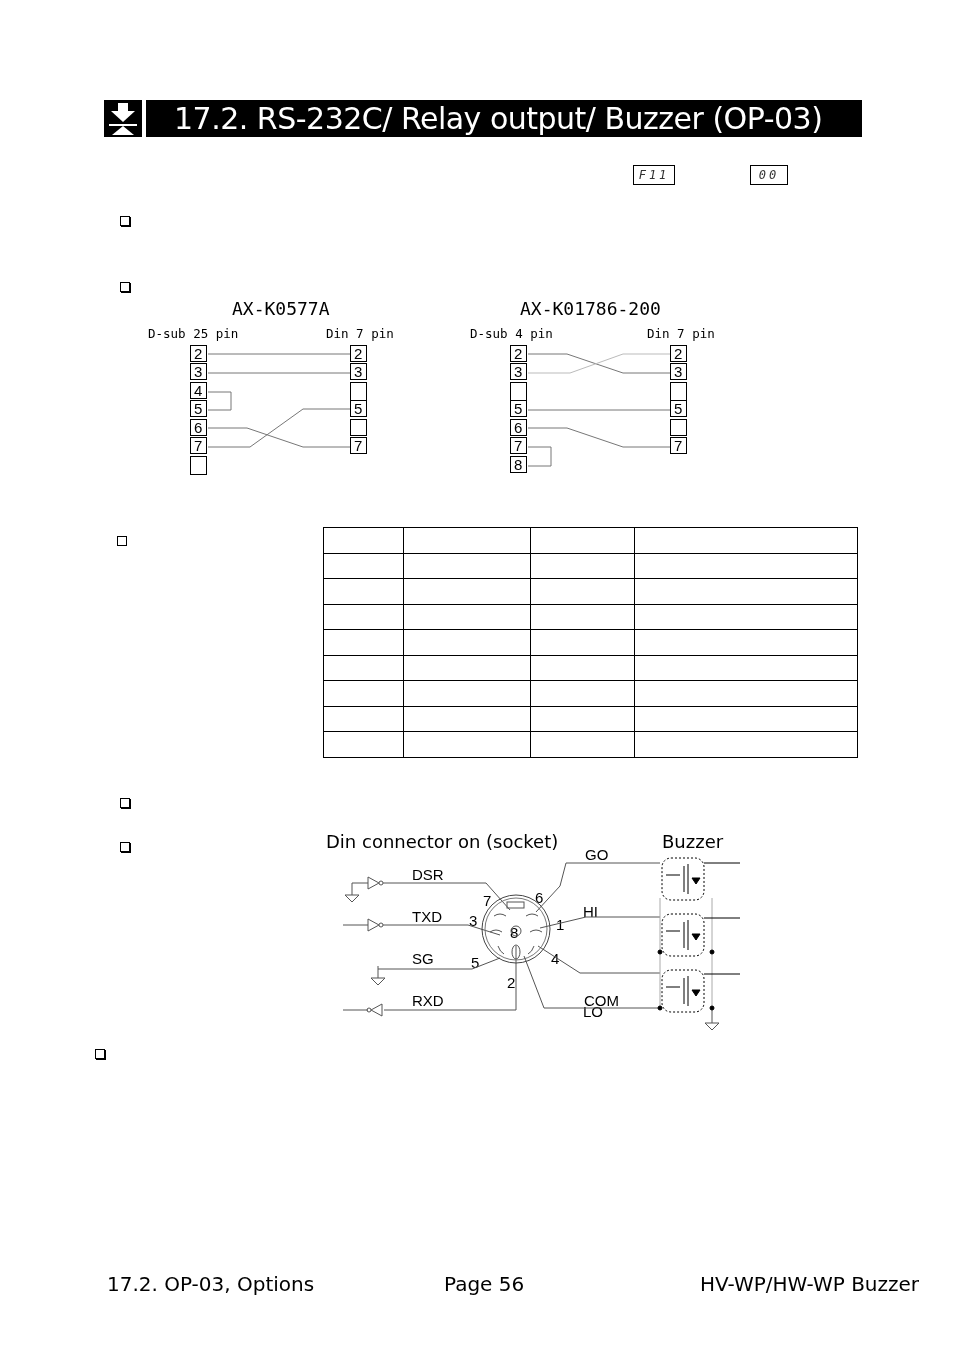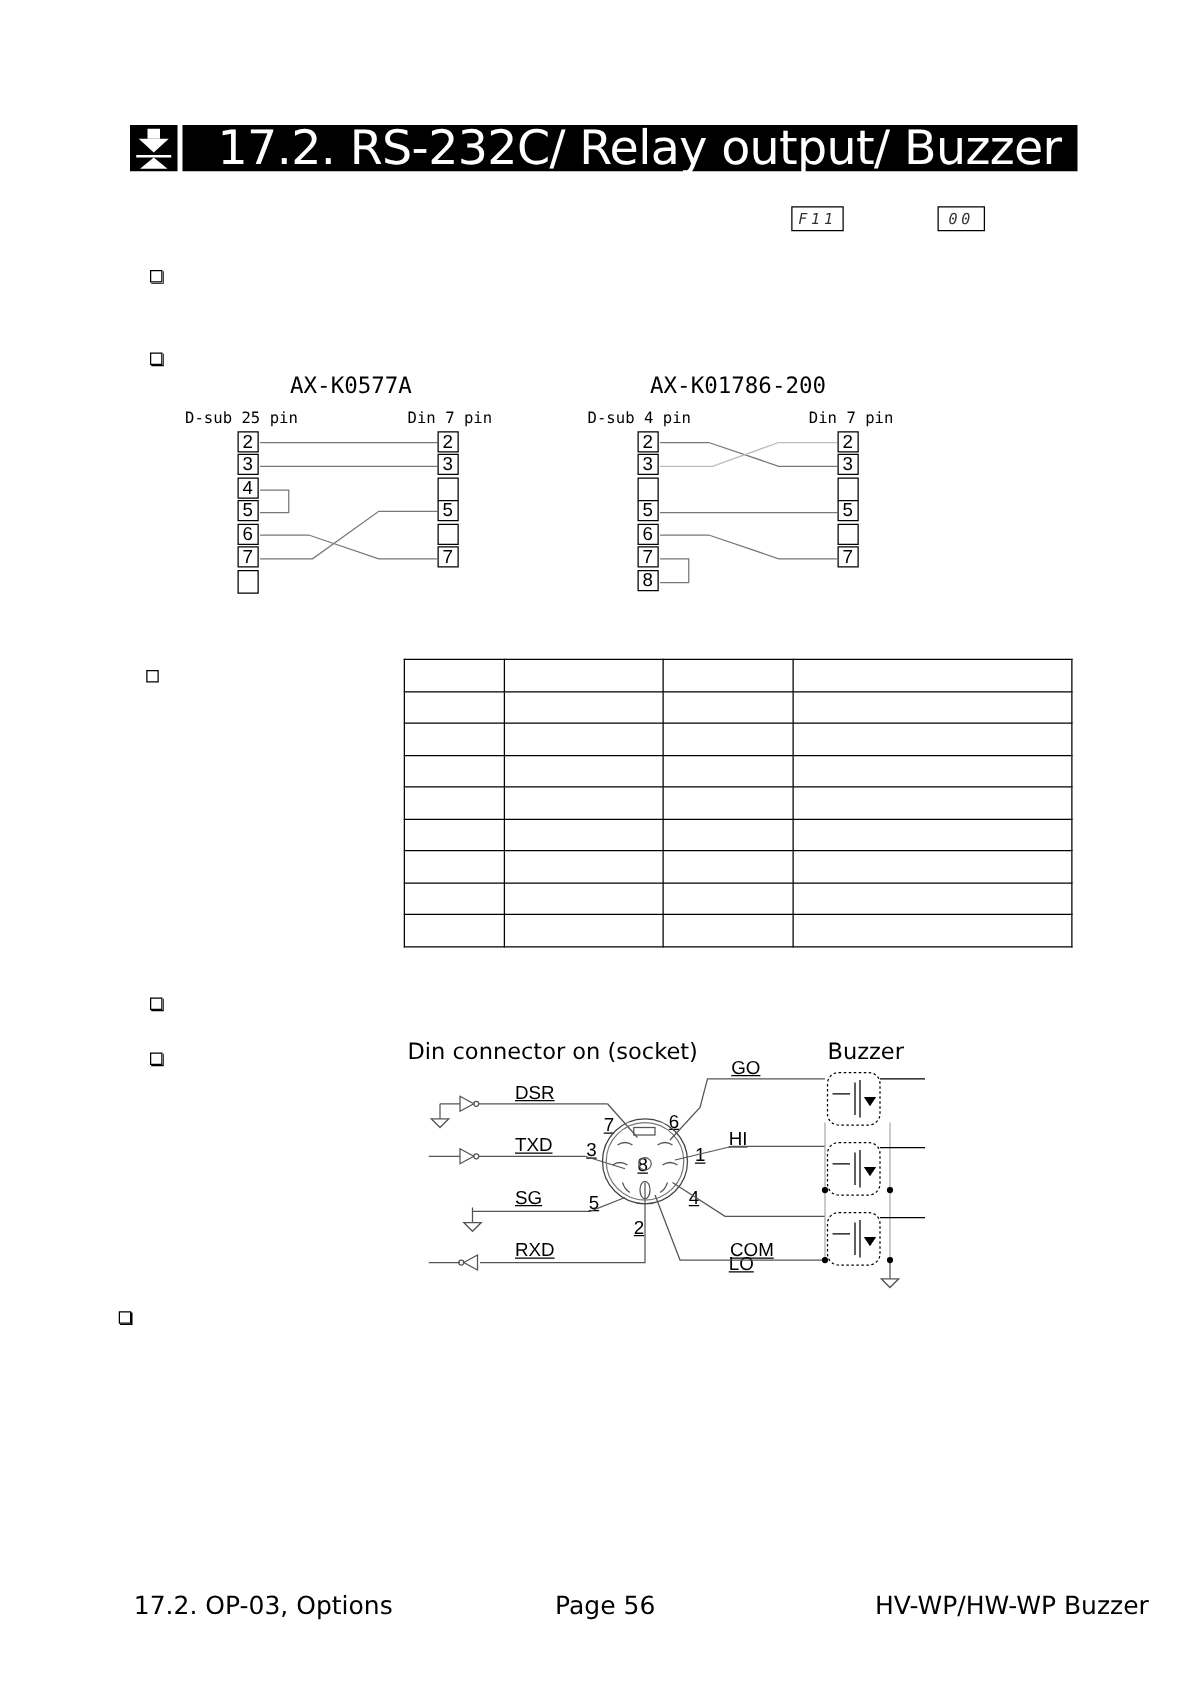--- a/index.html
+++ b/index.html
@@ -1,31 +1,31 @@
 <!DOCTYPE html>
 <html><head>
 <meta charset="utf-8">
 <style>
   html, body { margin:0; padding:0; background:#fff; }
   body { width:954px; height:1351px; position:relative; overflow:hidden; font-family:"DejaVu Sans", sans-serif; color:#000; }
   .abs { position:absolute; }
   .title-bar { left:104px; top:100px; width:758px; height:37px; }
   .title-icon { position:absolute; left:0; top:0; width:38px; height:37px; background:#000; }
-  .title-text { position:absolute; left:42px; top:0; width:716px; height:37px; background:#000; color:#fff; font-size:38px; line-height:37px; padding-left:28px; box-sizing:border-box; font-family:"DejaVu Sans", sans-serif; letter-spacing:-0.5px; }
+  .title-text { position:absolute; left:42px; top:0; width:716px; height:37px; background:#000; color:#fff; font-size:30px; line-height:37px; padding-left:28px; box-sizing:border-box; font-family:"DejaVu Sans", sans-serif; letter-spacing:-0.5px; }
   .lcd { border:1px solid #000; height:18px; font-family:"DejaVu Sans Mono", monospace; font-style:italic; font-size:12px; line-height:18px; text-align:center; color:#333; letter-spacing:3px; }
   .bullet { width:8px; height:8px; border:1px solid #000; box-shadow:1px 1px 0 #000; }
   .bullet.plain { box-shadow:none; }
   .cable-title { font-family:"DejaVu Sans Mono", monospace; font-size:18px; }
   .cable-label { font-family:"DejaVu Sans Mono", monospace; font-size:12.5px; }
   .pin { width:17px; height:17px; border:1px solid #000; box-sizing:border-box; font-family:"Liberation Sans", sans-serif; font-size:15px; line-height:16px; padding-left:3px; background:#fff; }
   table.spec { position:absolute; left:323px; top:527px; border-collapse:collapse; }
   table.spec td { border:1.5px solid #000; height:24.5px; padding:0; }
   .footer { font-family:"DejaVu Sans", sans-serif; font-size:20px; top:1272px; }
   .din-title { font-family:"DejaVu Sans", sans-serif; font-size:18px; }
-  .sig { font-family:"Liberation Sans", sans-serif; font-size:15px;text-decoration:underline; }
+  .sig { font-family:"Liberation Sans", sans-serif; font-size:15px; }
 </style>
 </head>
 <body>
 
 <div class="abs title-bar">
   <div class="title-icon">
     <svg width="38" height="37" viewBox="0 0 38 37">
       <rect x="14" y="3" width="10" height="8" fill="#fff"></rect>
       <polygon points="7,11 31,11 19,22" fill="#fff"></polygon>
       <rect x="5" y="24" width="28" height="2" fill="#fff"></rect>

